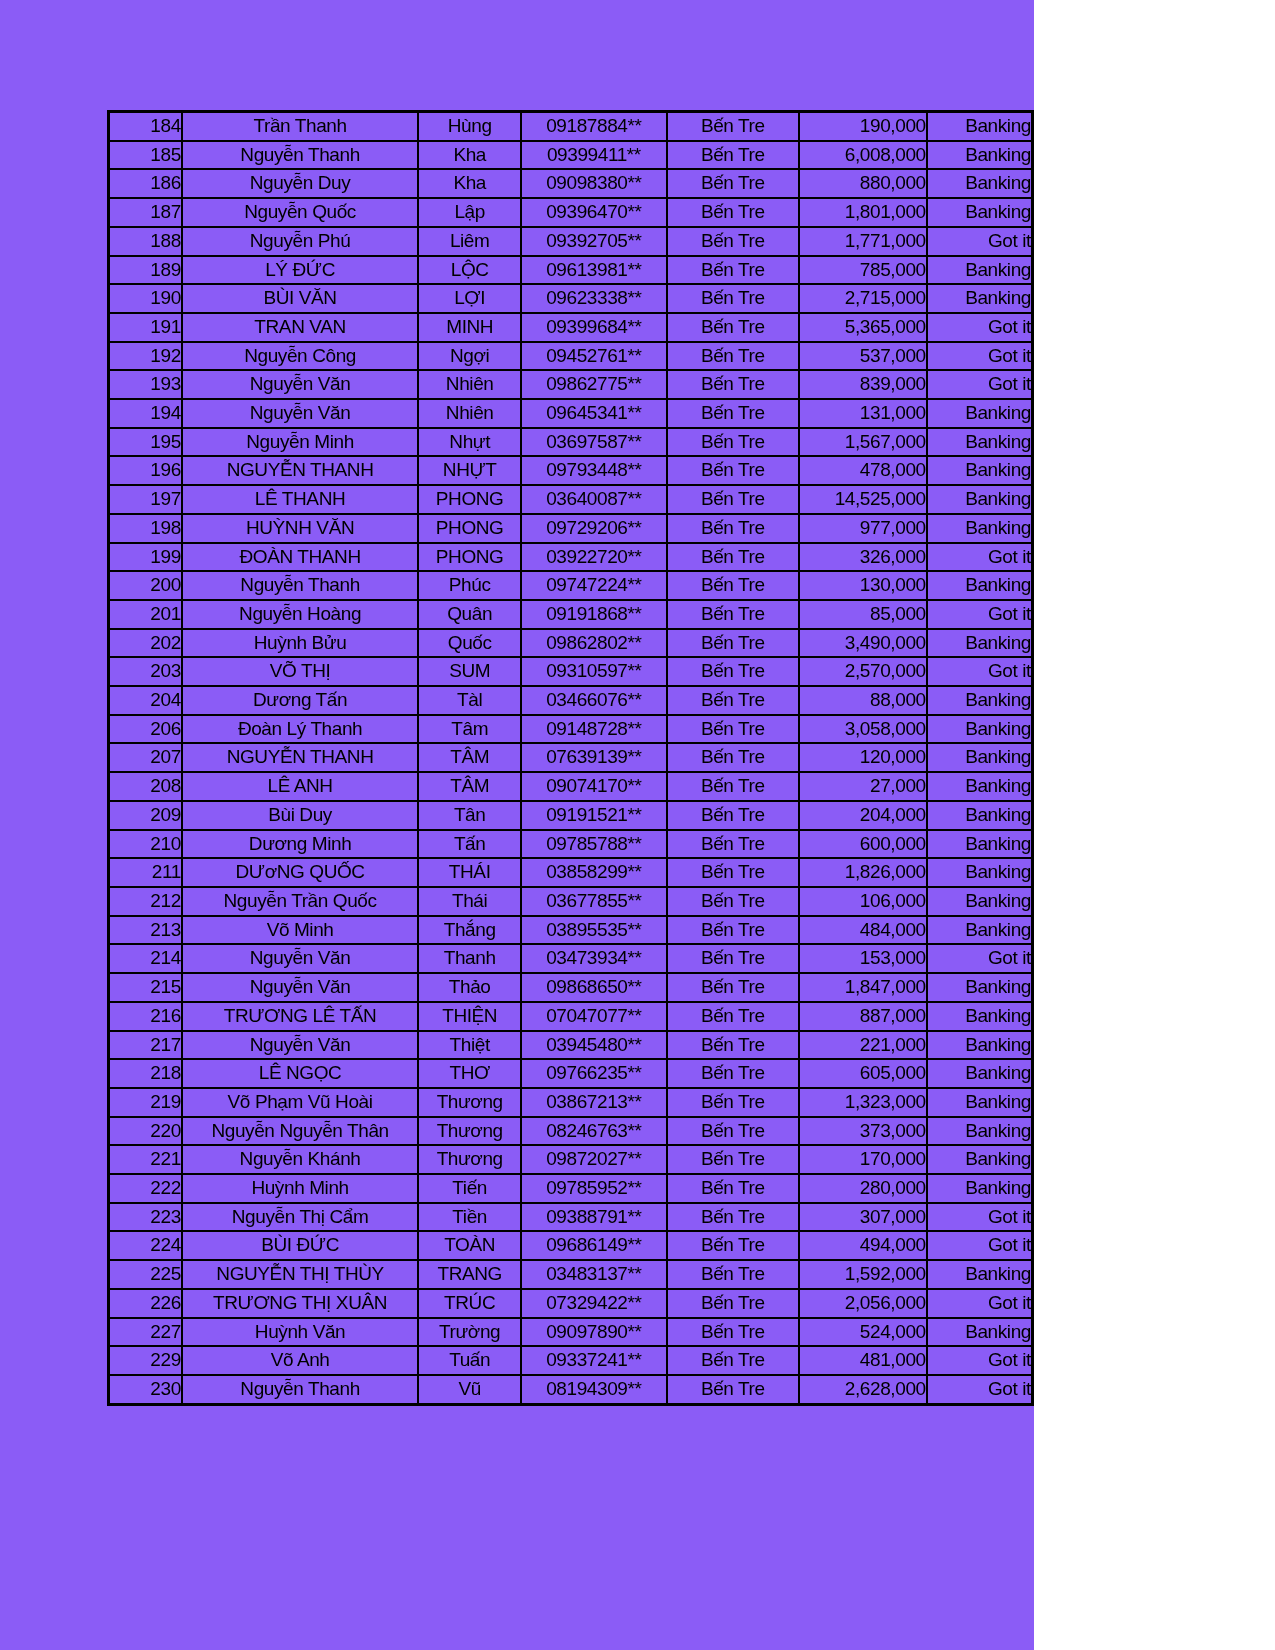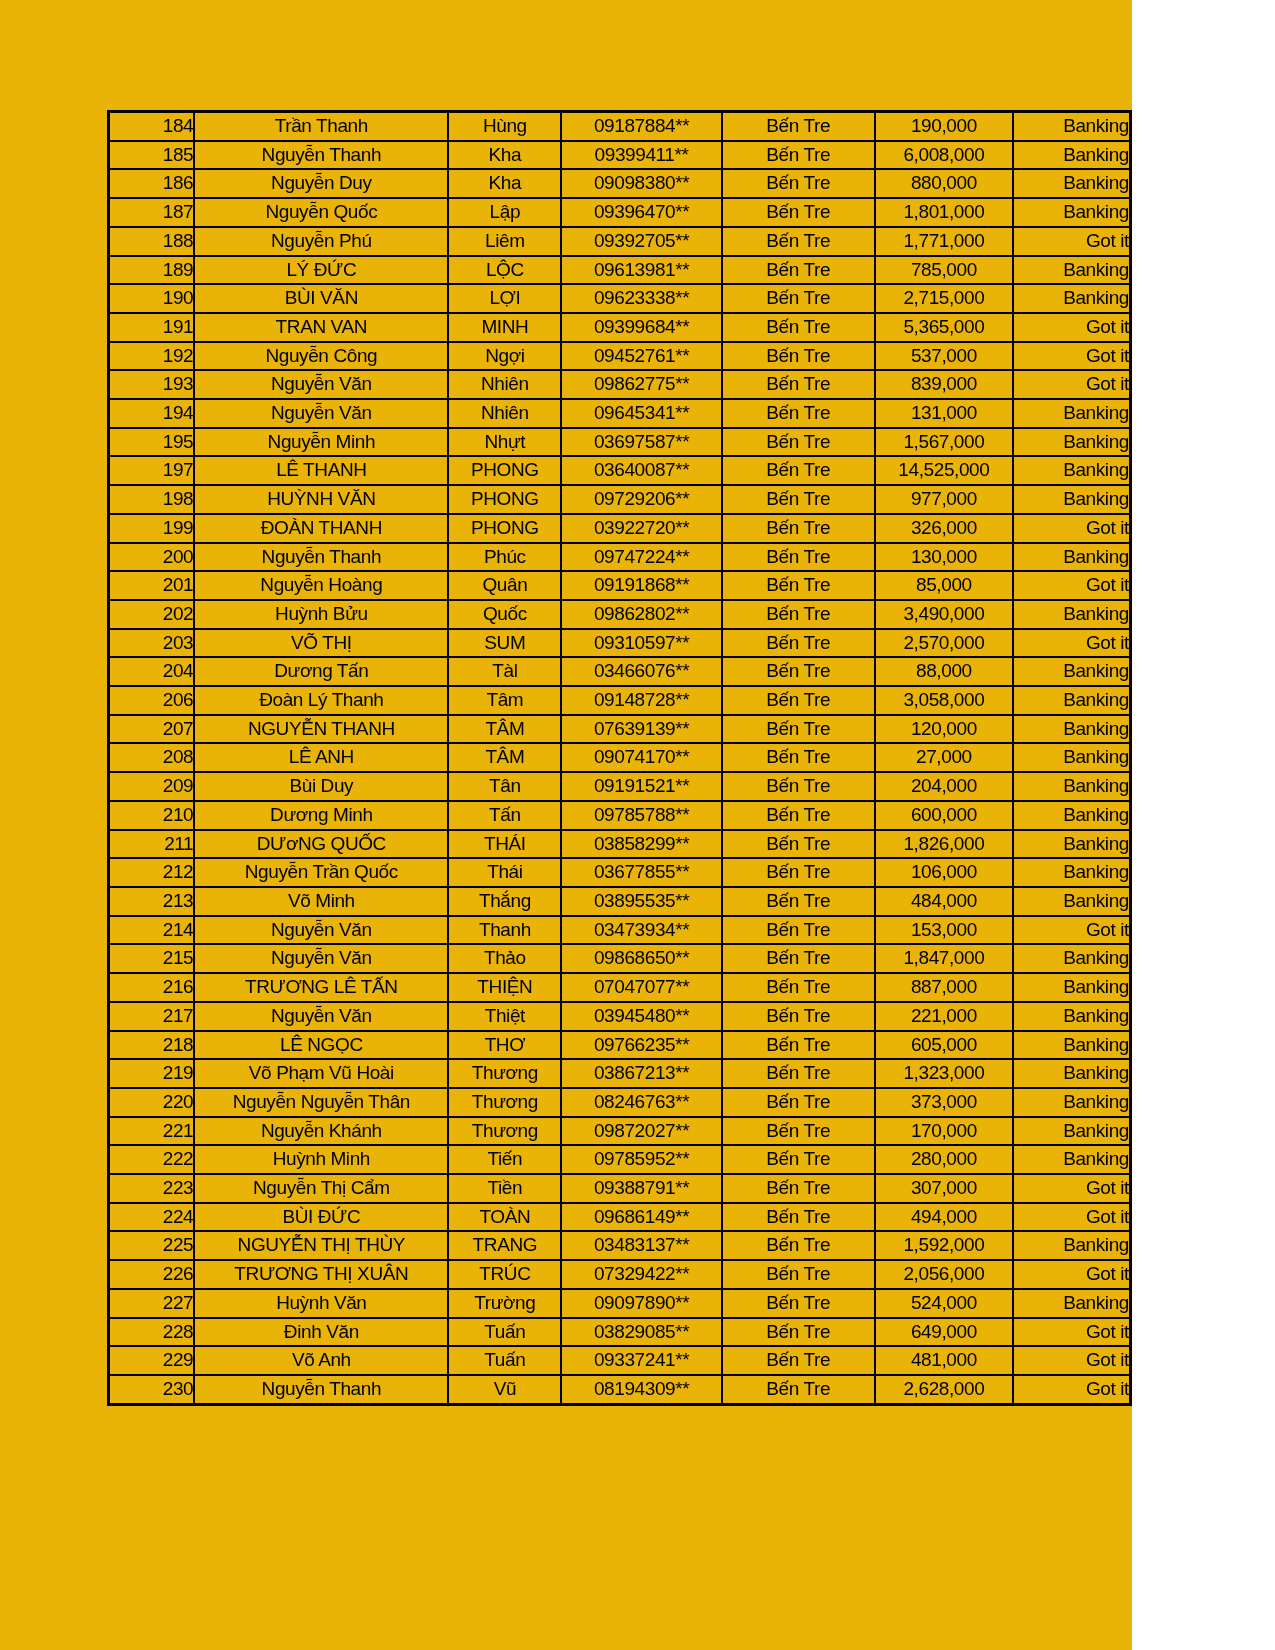--- a/index.html
+++ b/index.html
@@ -11,23 +11,23 @@
     height: 1650px;
     background: #ffffff;
     font-family: "Liberation Sans", sans-serif;
     color: #000000;
     position: relative;
     overflow: hidden;
   }
   .page {
     position: absolute;
     left: 0; top: 0;
-    width: 1132px;
+    width: 1034px;
     height: 1650px;
-    background: #eab308;
+    background: #8b5cf6;
   }
   table.data-table {
     position: absolute;
     left: 107px;
     top: 110px;
     border-collapse: collapse;
     table-layout: fixed;
     border: 3px solid #000000;
   }
   table.data-table td {
@@ -37,21 +37,21 @@
     font-size: 19px;
     letter-spacing: -0.4px;
     white-space: nowrap;
     overflow: hidden;
     color: #000000;
     line-height: 26.7px;
     vertical-align: middle;
   }
   td.c-num { text-align: right; padding-right: 3px; }
   td.c-ctr { text-align: center; }
-  td.c-amt { text-align: center; padding-right: 8px; margin-top: 36px; }
+  td.c-amt { text-align: right; padding-right: 8px; margin-top: 36px; }
   td.c-sts { text-align: right; padding-left: 8px; }
 </style>
 </head>
 <body>
 
 <div class="page">
   <table class="data-table">
     <colgroup>
       <col style="width:92px">
       <col style="width:263px">
@@ -164,20 +164,29 @@
         <tr>
     <td class="c-num">195</td>
     <td class="c-ctr">Nguyễn Minh</td>
     <td class="c-ctr">Nhựt</td>
     <td class="c-ctr">03697587**</td>
     <td class="c-ctr">Bến Tre</td>
     <td class="c-amt">1,567,000</td>
     <td class="c-sts">Banking</td>
   </tr>
         <tr>
+    <td class="c-num">196</td>
+    <td class="c-ctr">NGUYỄN THANH</td>
+    <td class="c-ctr">NHỰT</td>
+    <td class="c-ctr">09793448**</td>
+    <td class="c-ctr">Bến Tre</td>
+    <td class="c-amt">478,000</td>
+    <td class="c-sts">Banking</td>
+  </tr>
+        <tr>
     <td class="c-num">197</td>
     <td class="c-ctr">LÊ THANH</td>
     <td class="c-ctr">PHONG</td>
     <td class="c-ctr">03640087**</td>
     <td class="c-ctr">Bến Tre</td>
     <td class="c-amt">14,525,000</td>
     <td class="c-sts">Banking</td>
   </tr>
         <tr>
     <td class="c-num">198</td>
@@ -432,29 +441,20 @@
     <td class="c-sts">Got it</td>
   </tr>
         <tr>
     <td class="c-num">227</td>
     <td class="c-ctr">Huỳnh Văn</td>
     <td class="c-ctr">Trường</td>
     <td class="c-ctr">09097890**</td>
     <td class="c-ctr">Bến Tre</td>
     <td class="c-amt">524,000</td>
     <td class="c-sts">Banking</td>
-  </tr>
-        <tr>
-    <td class="c-num">228</td>
-    <td class="c-ctr">Đinh Văn</td>
-    <td class="c-ctr">Tuấn</td>
-    <td class="c-ctr">03829085**</td>
-    <td class="c-ctr">Bến Tre</td>
-    <td class="c-amt">649,000</td>
-    <td class="c-sts">Got it</td>
   </tr>
         <tr>
     <td class="c-num">229</td>
     <td class="c-ctr">Võ Anh</td>
     <td class="c-ctr">Tuấn</td>
     <td class="c-ctr">09337241**</td>
     <td class="c-ctr">Bến Tre</td>
     <td class="c-amt">481,000</td>
     <td class="c-sts">Got it</td>
   </tr>

